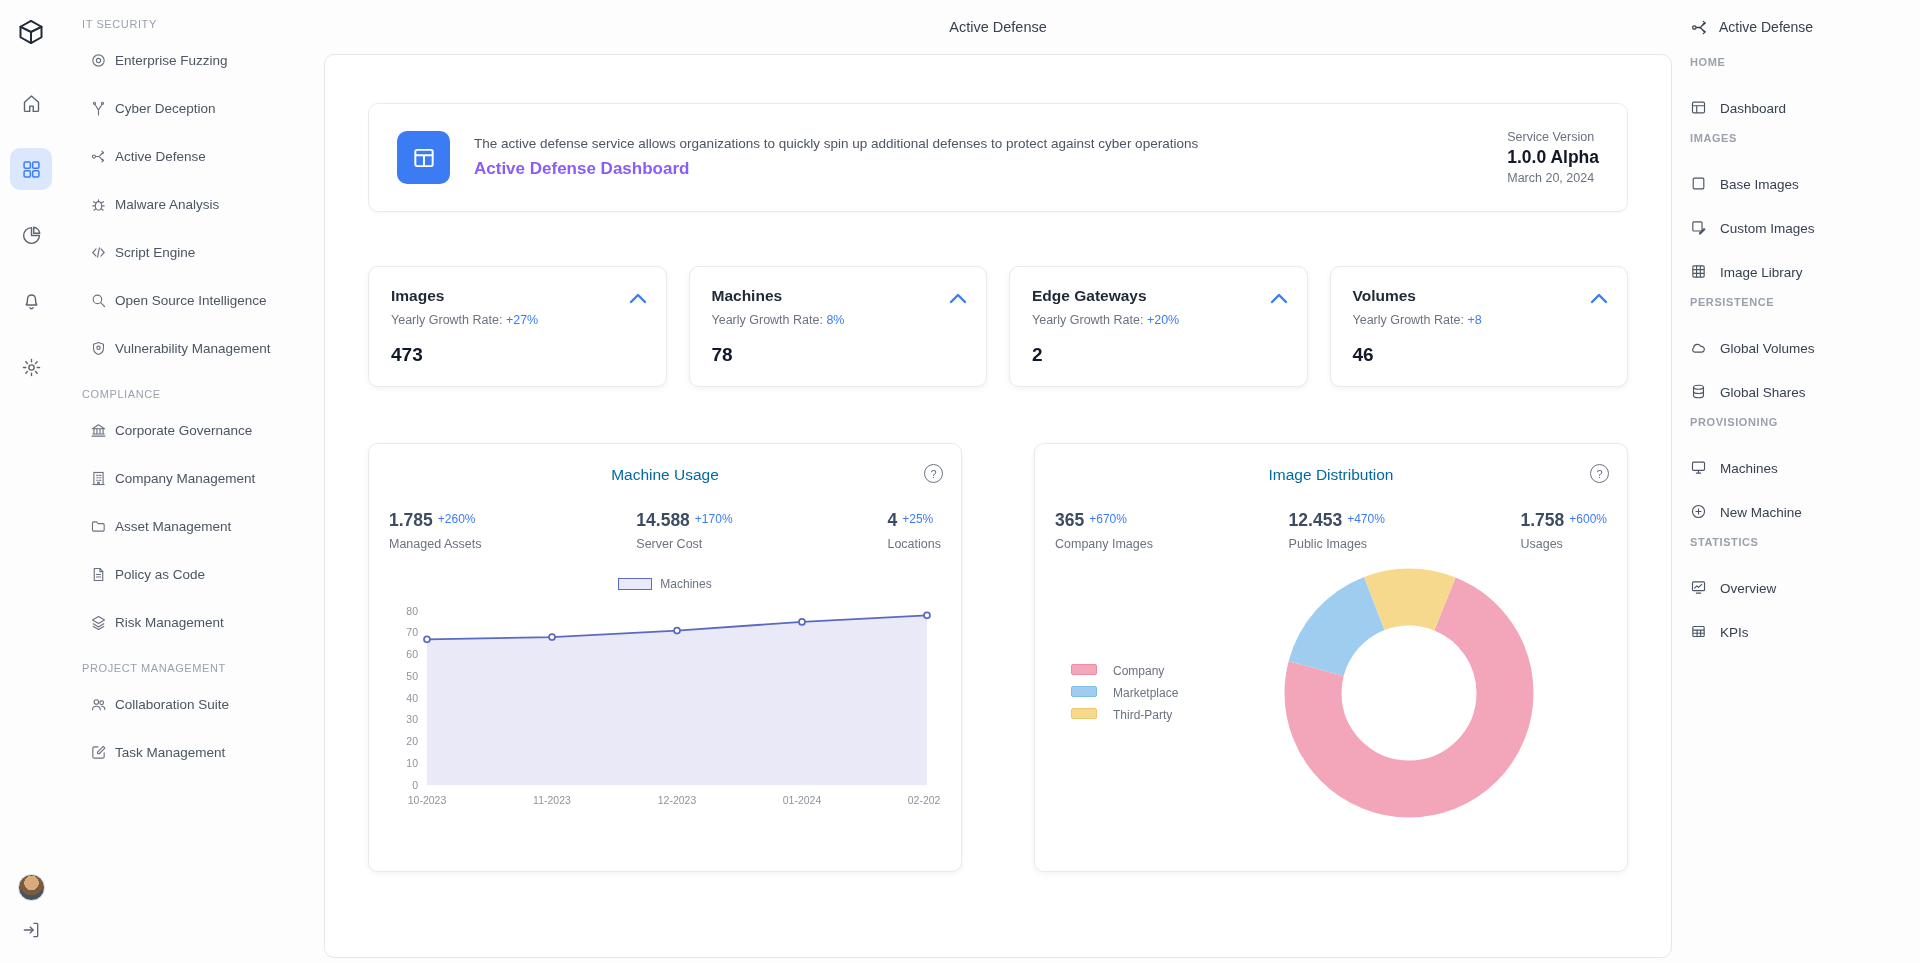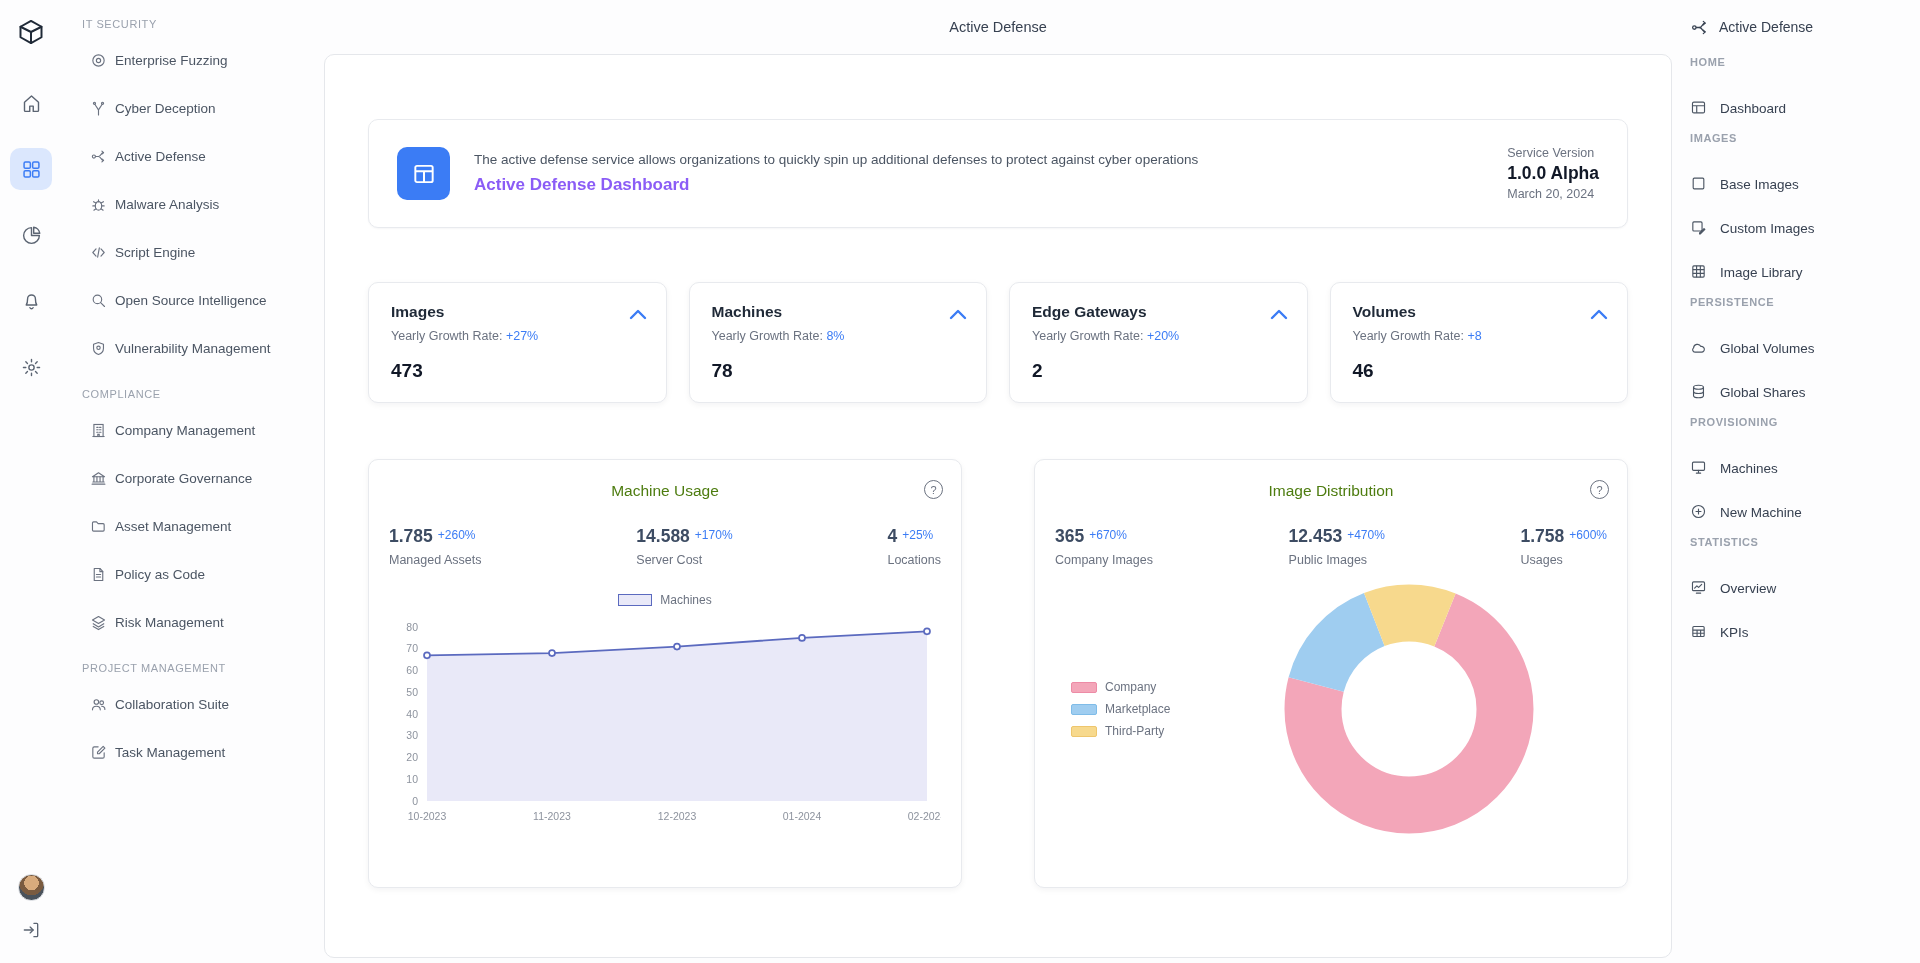--- a/index.html
+++ b/index.html
@@ -22,21 +22,21 @@
   .sidebar{width:262px;flex-shrink:0;padding:14px 10px 0 20px;overflow:hidden}
   .sec-label{font-size:11px;font-weight:normal;letter-spacing:.6px;color:#9aa1ad;margin:16px 0 6px}
   .sec-label:first-child{margin-top:4px}
   .side-item{display:flex;align-items:center;gap:8px;height:48px;padding-left:8px;border-radius:8px;cursor:pointer;color:#4b5563;font-size:13.5px}
   .side-item .icn{color:#6b7280;flex-shrink:0}
 
   
   .main{flex:1;min-width:0;display:flex;flex-direction:column}
   .main-header{height:54px;display:flex;align-items:center;justify-content:center}
   .page-title{font-size:14.5px;color:#374151}
-  .content-card{flex:1;background:#fff;border:1px solid #e5e7eb;border-radius:10px;margin:0 0 5px 0;padding:64px 43px;overflow:hidden}
+  .content-card{flex:1;background:#fff;border:1px solid #e5e7eb;border-radius:10px;margin:0 0 5px 0;padding:48px 43px;overflow:hidden}
 
   .hero{display:flex;align-items:center;border:1px solid #e8eaee;border-radius:10px;background:#fff;
         padding:26px 28px;box-shadow:0 1px 2px rgba(16,24,40,.04)}
   .hero-icon{width:53px;height:53px;border-radius:10px;background:#3b7cf5;display:flex;align-items:center;justify-content:center;flex-shrink:0;color:#fff}
   .hero-text{margin-left:24px;flex:1;min-width:0}
   .hero-desc{font-size:13.5px;color:#4b5563}
   .hero-title{font-size:17px;font-weight:bold;color:#8b5cf6;margin-top:8px}
   .hero-version{flex-shrink:0}
   .v-label{font-size:12.5px;color:#6b7280}
   .v-value{font-size:17.5px;font-weight:bold;color:#111827;margin:3px 0}
@@ -47,34 +47,34 @@
              padding:20px 22px;box-shadow:0 2px 6px rgba(16,24,40,.05)}
   .stat-title{font-size:15.5px;font-weight:bold;color:#1f2937}
   .stat-growth{font-size:12.5px;color:#6b7280;margin-top:8px}
   .blue{color:#3b7cf5}
   .stat-value{font-size:19px;font-weight:bold;color:#111827;margin-top:17px}
   .collapse{position:absolute;top:24px;right:18px;border:none;background:none;color:#3b7cf5;cursor:pointer}
 
   .charts-row{display:flex;justify-content:space-between;margin-top:56px}
   .chart-card{width:594px;height:429px;position:relative;background:#fff;border:1px solid #e8eaee;border-radius:10px;
               padding:22px 20px;box-shadow:0 2px 6px rgba(16,24,40,.05)}
-  .chart-title{text-align:center;font-size:15.5px;color:#4d7c0f}
+  .chart-title{text-align:center;font-size:15.5px;color:#0369a1}
   .help{position:absolute;top:20px;right:18px;width:19px;height:19px;border-radius:50%;border:1.5px solid #6b7280;
         background:none;color:#6b7280;font-size:11px;display:flex;align-items:center;justify-content:center;cursor:pointer}
   .mini-stats{display:flex;justify-content:space-between;gap:55px;margin-top:26px}
   .ms-top{white-space:nowrap}
   .ms-value{font-size:17.5px;font-weight:bold;color:#3d4c63}
   .ms-delta{font-size:12px;color:#3b7cf5;margin-left:5px;position:relative;top:-3px}
   .ms-label{font-size:12.5px;color:#6b7280;margin-top:6px}
   .legend-line{display:flex;align-items:center;justify-content:center;gap:8px;margin-top:26px;font-size:12px;color:#6b7280}
   .lg-swatch{width:34px;height:12px;display:inline-block;border:1.5px solid #5b6abf;background:#e9e9f8}
   .line-wrap{margin-top:8px}
   .donut-row{display:flex;align-items:center;margin-top:14px}
   .donut-legend{display:flex;flex-direction:column;gap:8px;margin-left:16px;width:140px;flex-shrink:0}
-  .d-item{display:flex;align-items:center;gap:8px;font-size:12px;color:#6b7280}
+  .d-item{display:flex;gap:16px;font-size:12px;color:#6b7280}
   .d-swatch{width:26px;height:11px;border:1px solid;border-radius:2px;display:inline-block}
   .donut-wrap{flex:1;display:flex;justify-content:center}
 
   
   .rpanel{width:248px;flex-shrink:0;padding:14px 10px 0 18px}
   .rp-head{display:flex;align-items:center;gap:10px;height:26px;font-size:14px;color:#374151;margin-bottom:10px}
   .rp-head .icn{color:#374151}
   .rp-sec{font-size:11px;font-weight:bold;letter-spacing:.6px;color:#9aa1ad;margin:16px 0 4px}
   .rp-item{display:flex;align-items:flex-end;gap:13px;height:44px;font-size:13.5px;color:#374151;cursor:pointer}
   .rp-item .icn{color:#4b5563;flex-shrink:0}
@@ -204,35 +204,35 @@
           <circle cx="12" cy="11" r="2.4"></circle>
         </svg>
       </span>
     <span>Vulnerability Management</span>
   </div>
 
   <div class="sec-label">COMPLIANCE</div>
 
   <div class="side-item">
     <span class="icn">
-        <svg width="17" height="17" viewBox="0 0 24 24" fill="none" stroke="currentColor" stroke-width="1.6" stroke-linecap="round">
-          <rect x="5.5" y="3.5" width="13" height="17"></rect>
-          <path d="M4 20.5h16M9.5 7.5h2M13.5 7.5h2M9.5 11h2M13.5 11h2M9.5 14.5h2M13.5 14.5h2M11 20.5v-3h2v3"></path>
-        </svg>
-      </span>
-    <span>Company Management</span>
-  </div>
-  <div class="side-item">
-    <span class="icn">
         <svg width="17" height="17" viewBox="0 0 24 24" fill="none" stroke="currentColor" stroke-width="1.6" stroke-linecap="round" stroke-linejoin="round">
           <path d="M3.5 9.5 12 4l8.5 5.5z"></path>
           <path d="M5.5 9.5V17M9.8 9.5V17M14.2 9.5V17M18.5 9.5V17M4 17h16M3 20h18"></path>
         </svg>
       </span>
     <span>Corporate Governance</span>
+  </div>
+  <div class="side-item">
+    <span class="icn">
+        <svg width="17" height="17" viewBox="0 0 24 24" fill="none" stroke="currentColor" stroke-width="1.6" stroke-linecap="round">
+          <rect x="5.5" y="3.5" width="13" height="17"></rect>
+          <path d="M4 20.5h16M9.5 7.5h2M13.5 7.5h2M9.5 11h2M13.5 11h2M9.5 14.5h2M13.5 14.5h2M11 20.5v-3h2v3"></path>
+        </svg>
+      </span>
+    <span>Company Management</span>
   </div>
   <div class="side-item">
     <span class="icn">
         <svg width="17" height="17" viewBox="0 0 24 24" fill="none" stroke="currentColor" stroke-width="1.6" stroke-linejoin="round">
           <path d="M3.5 7A1.5 1.5 0 0 1 5 5.5h4.2L11.5 8h7A1.5 1.5 0 0 1 20 9.5V17a1.5 1.5 0 0 1-1.5 1.5H5A1.5 1.5 0 0 1 3.5 17z"></path>
         </svg>
       </span>
     <span>Asset Management</span>
   </div>
   <div class="side-item">

